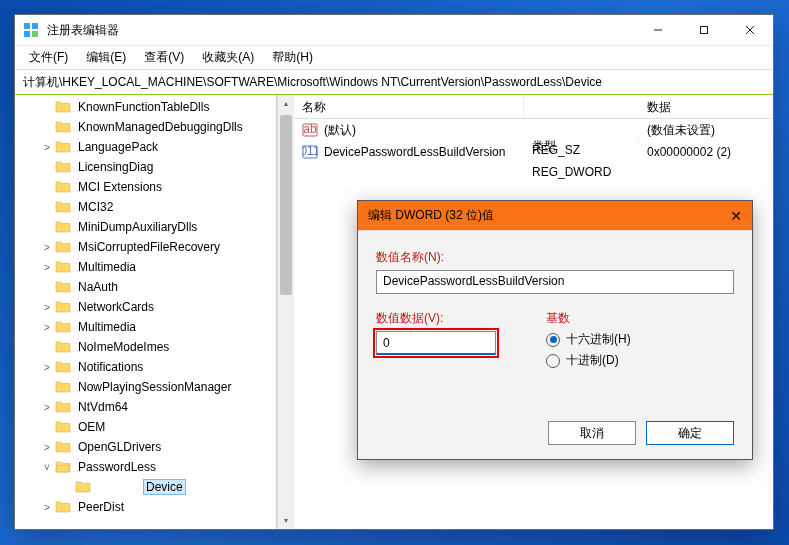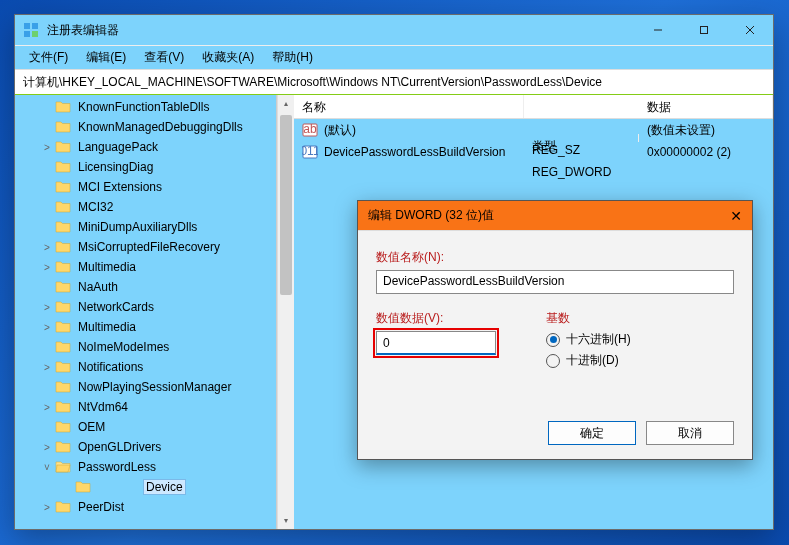--- a/index.html
+++ b/index.html
@@ -1,20 +1,20 @@
 <!DOCTYPE html>
 <html><head>
 <meta charset="utf-8">
 <style>
   * { box-sizing: border-box; margin: 0; padding: 0; font-family: "Microsoft YaHei", "Segoe UI", sans-serif; font-size: 12px; }
   body { background: #1a5bb8; width: 789px; height: 545px; position: relative; overflow: hidden; }
   .desktop { position: absolute; inset: 0; background: linear-gradient(135deg, #0a4bb0 0%, #1e6fd8 50%, #0a4bb0 100%); }
   .window.main {
     position: absolute; top: 14px; left: 14px; width: 760px; height: 516px;
-    background: #7dd3fc; border: 1px solid #6b6b6b; box-shadow: 0 10px 30px rgba(0,0,0,.3);
+    background: #ffffff; border: 1px solid #6b6b6b; box-shadow: 0 10px 30px rgba(0,0,0,.3);
     display: flex; flex-direction: column;
   }
   .titlebar { height: 30px; display: flex; align-items: center; padding: 0 0 0 8px; }
   .titlebar .app-icon { width: 16px; height: 16px; margin-right: 8px; }
   .titlebar .app-icon svg { display:block; }
   .titlebar .title { flex: 0 0 auto; color: #000; }
   .titlebar .spacer { flex: 1; }
   .winbtn { width: 46px; height: 30px; display:flex; align-items:center; justify-content:center; color:#222; }
   .menubar { height: 24px; display:flex; align-items:center; padding: 0 6px; gap: 2px; border-top:1px solid #eee; }
   .menubar .menu-item { padding: 3px 8px; color:#000; }
@@ -328,16 +328,16 @@
           <span>十六进制(H)</span>
         </div>
         <div class="radio-row">
           <span class="radio-dot"></span>
           <span>十进制(D)</span>
         </div>
       </div>
     </div>
   </div>
   <div class="dlg-buttons">
+    <div class="dlg-btn">取消</div>
     <div class="dlg-btn primary">确定</div>
-    <div class="dlg-btn">取消</div>
   </div>
 </div>
 
 </body></html>

